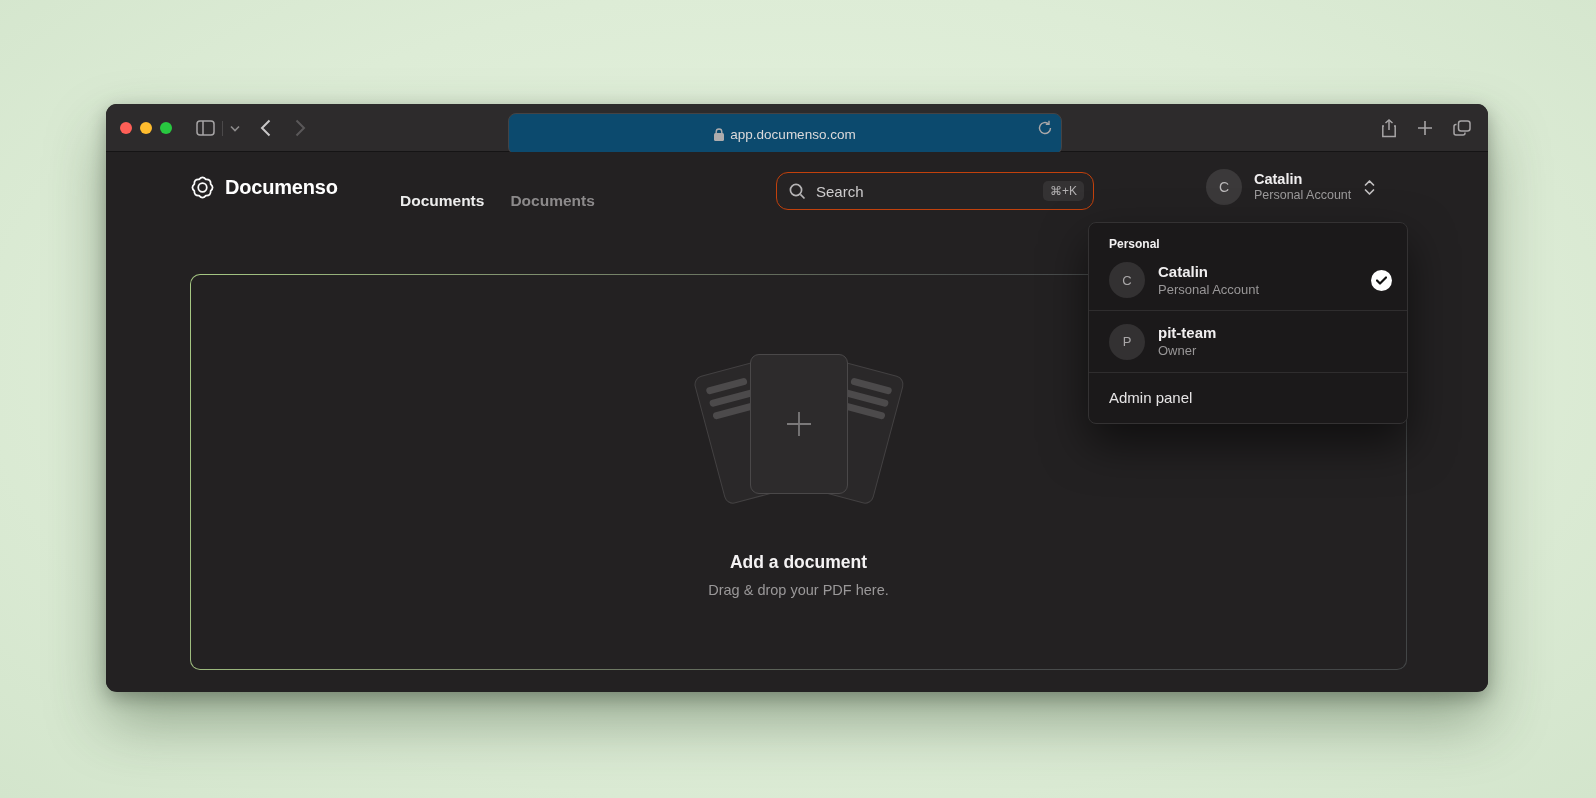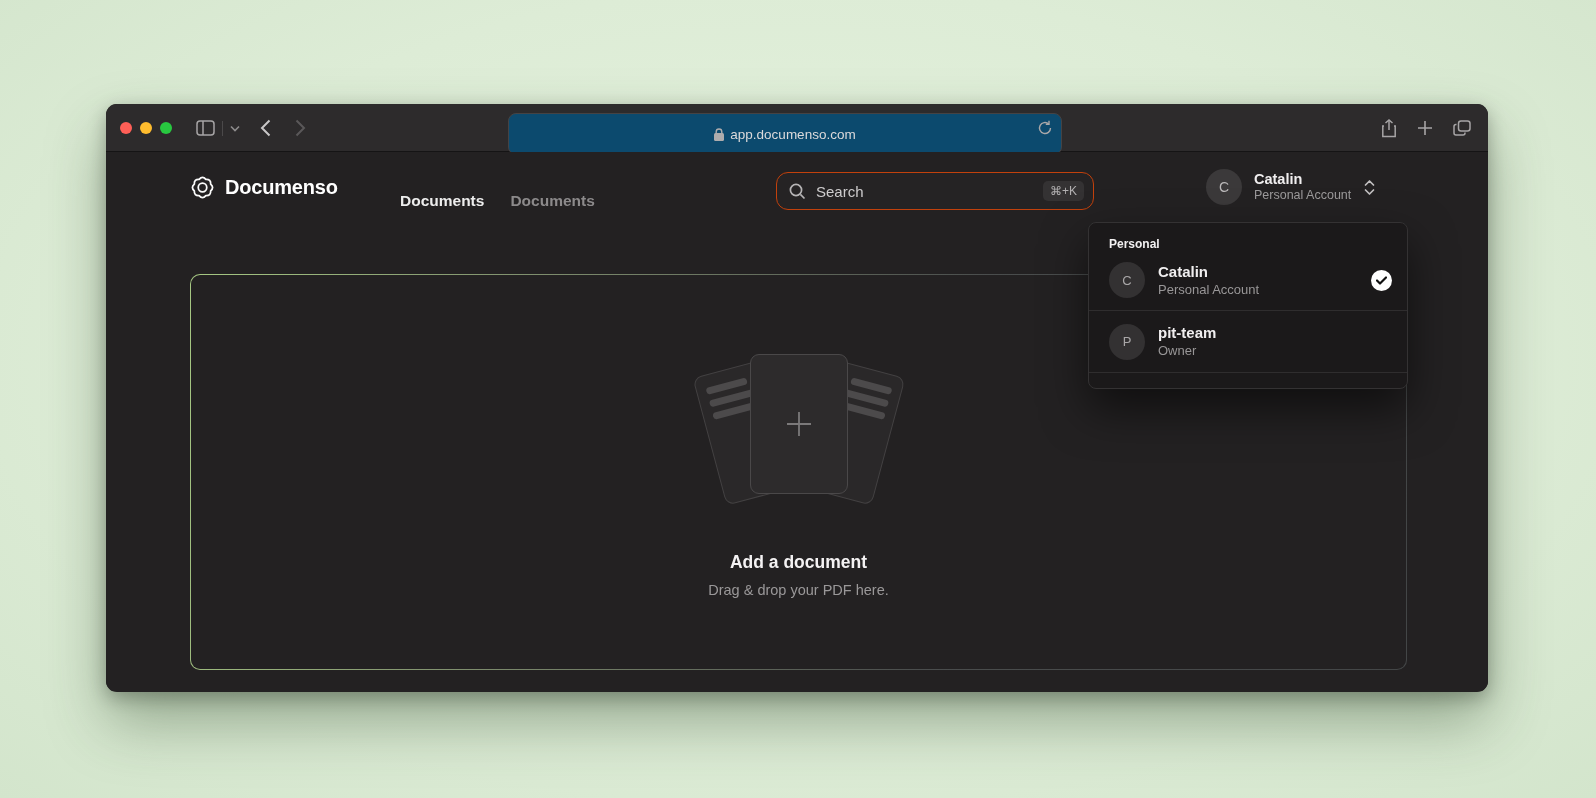--- a/index.html
+++ b/index.html
@@ -276,16 +276,17 @@
       <div class="dd-item">
         <div class="dd-avatar">P</div>
         <div class="dd-texts">
           <div class="dd-name">pit-team</div>
           <div class="dd-sub">Owner</div>
         </div>
       </div>
 
       <div class="dd-sep"></div>
 
+      <div class="dd-menuitem">Admin panel</div>
     </div>
 
   </div>
 </div>
 
 </body></html>

